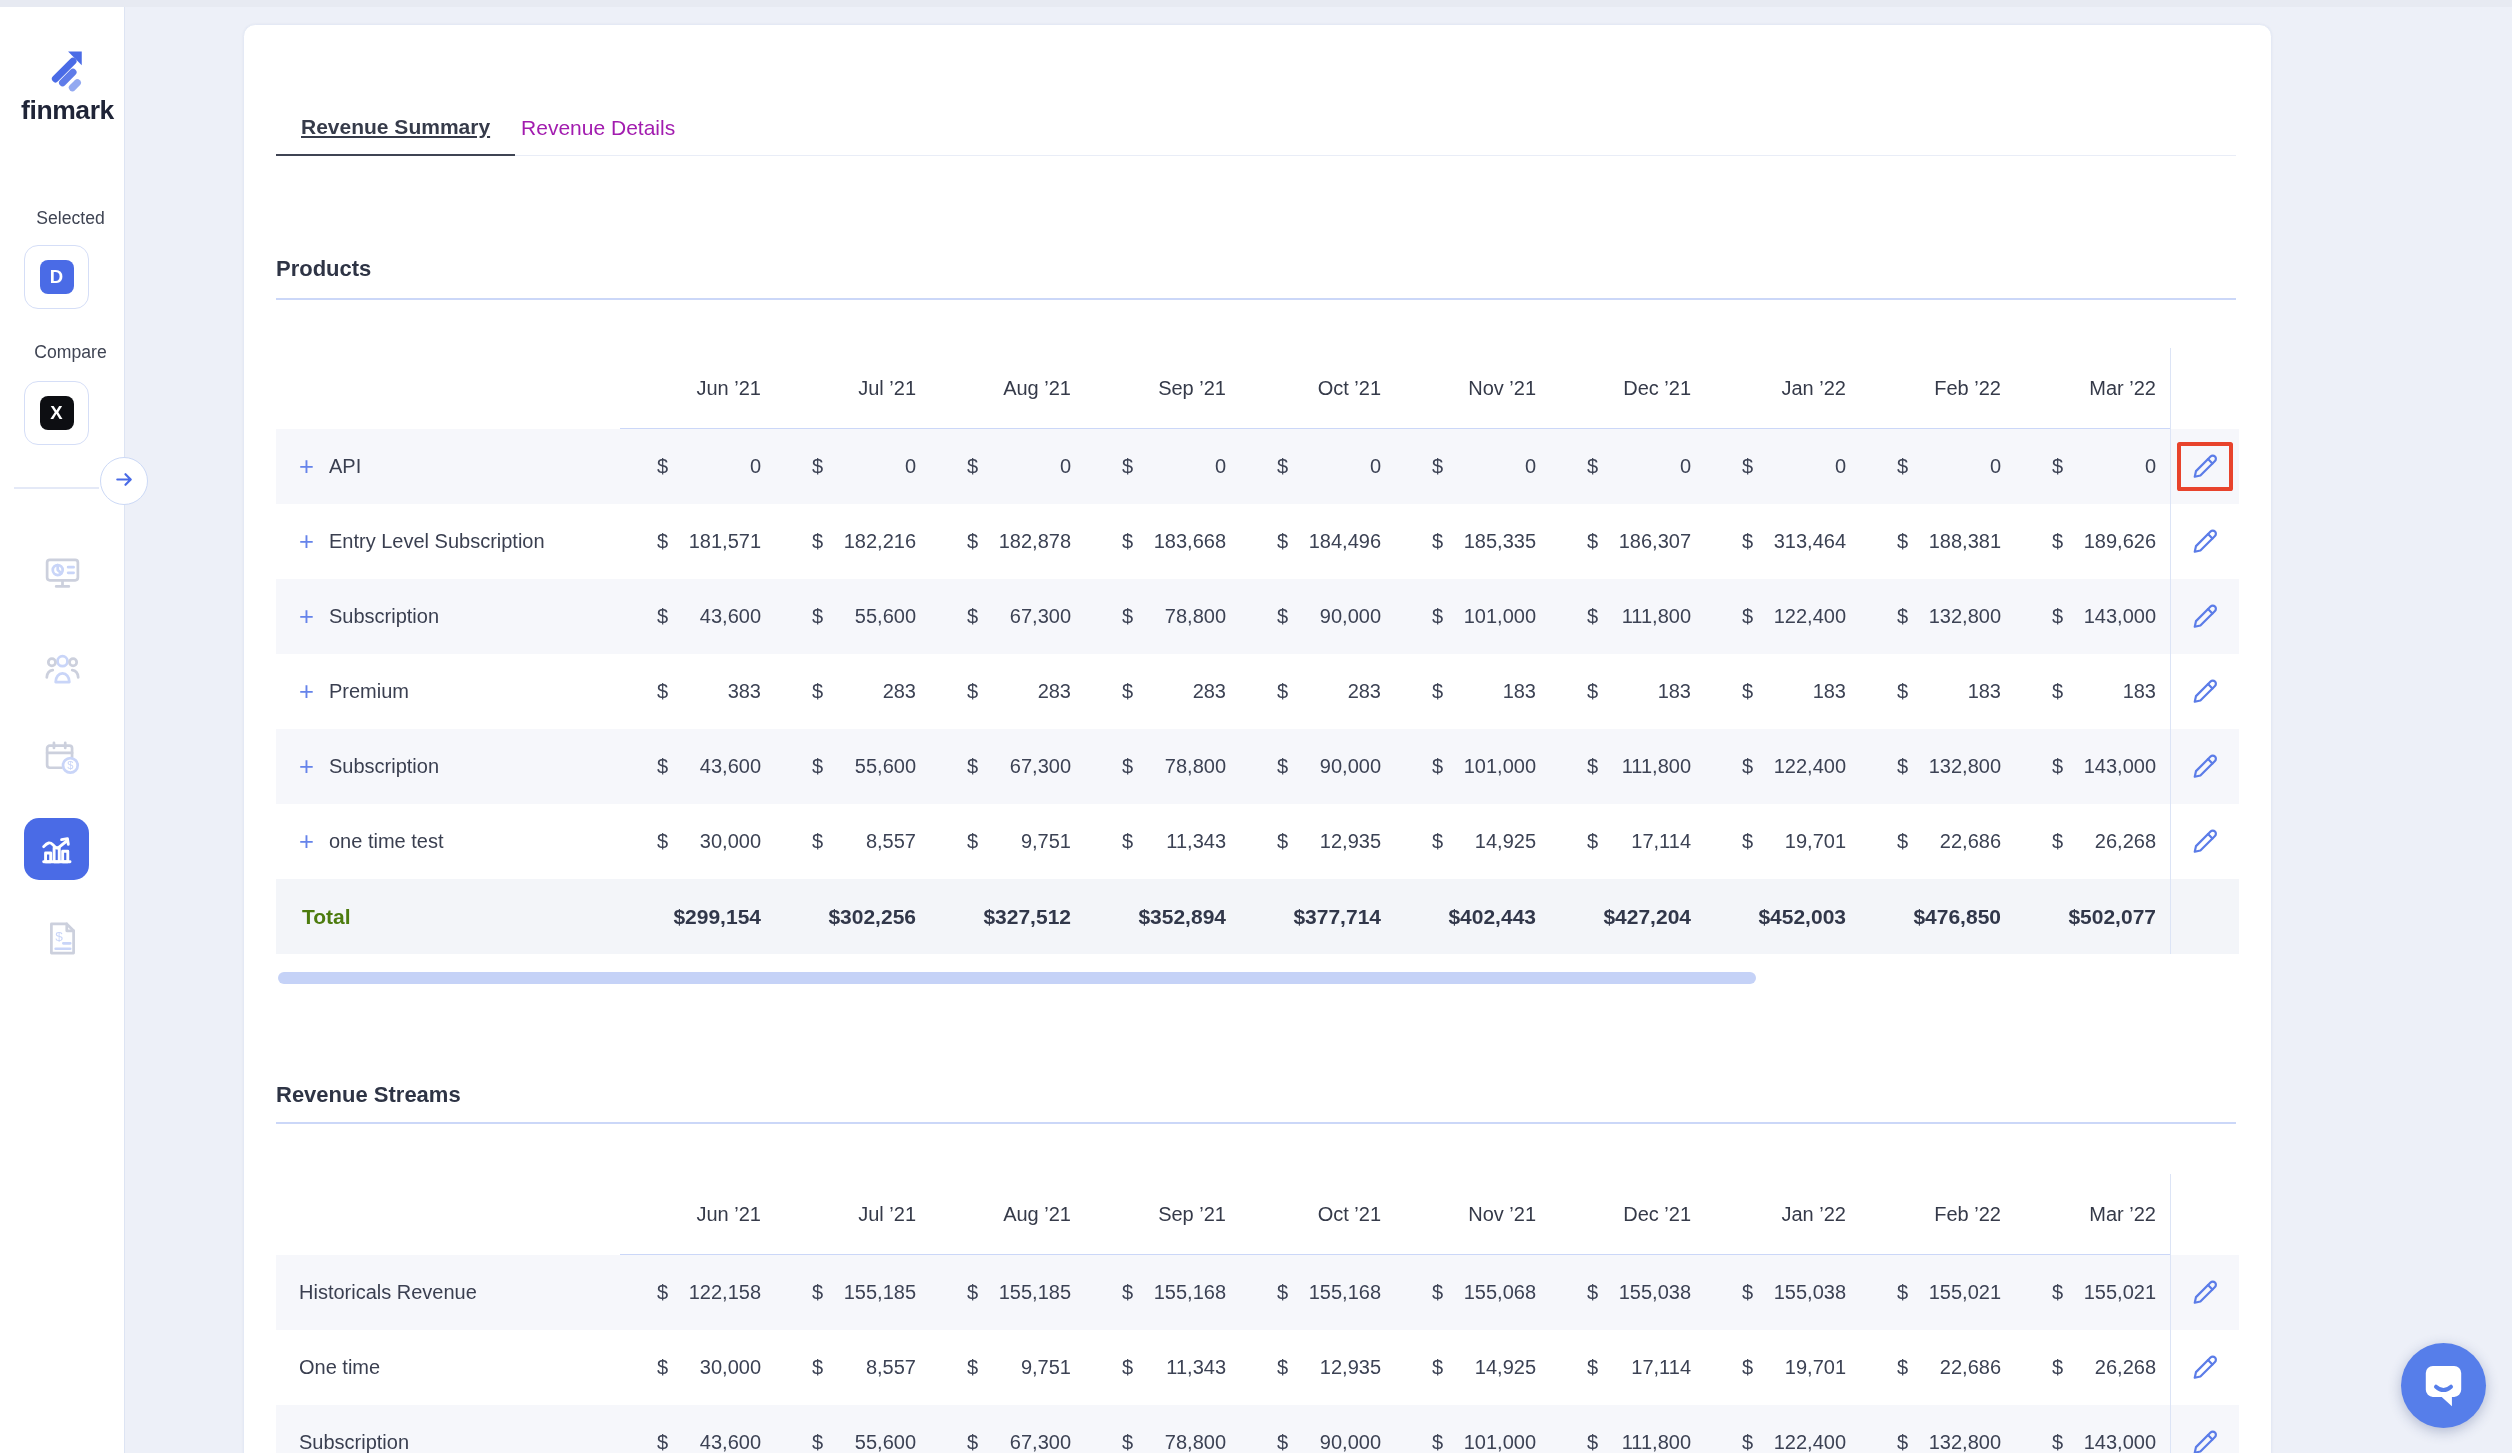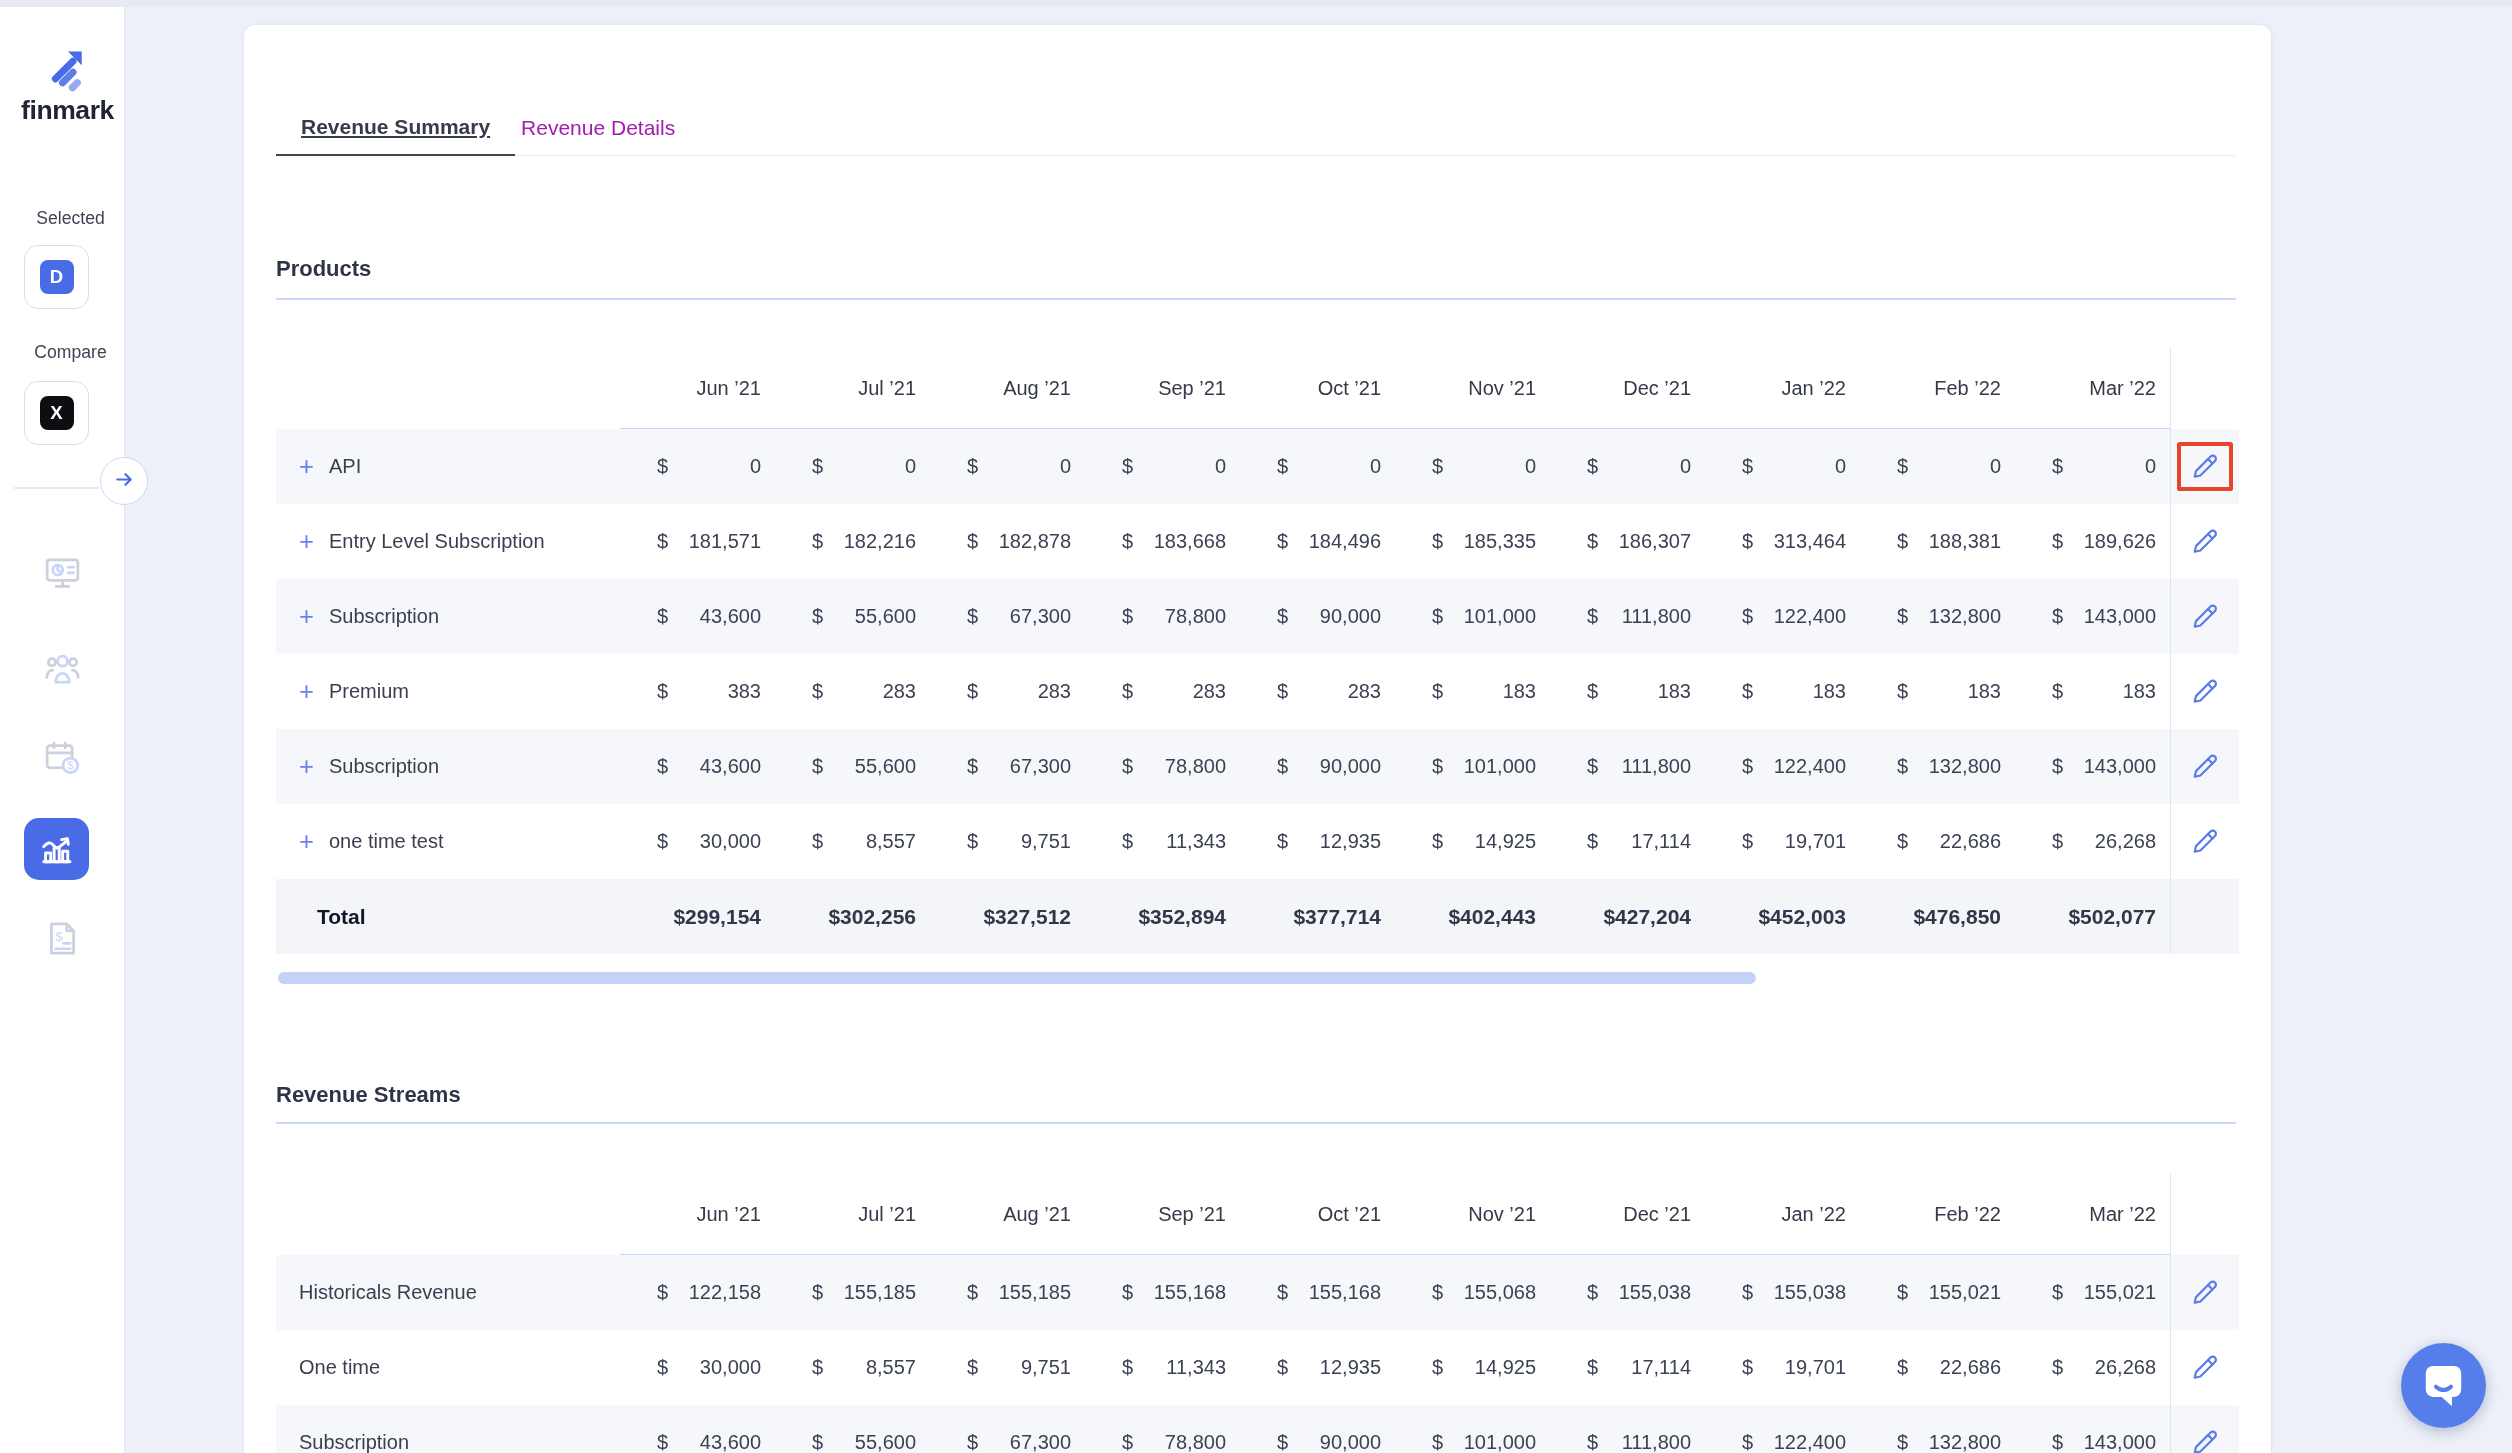--- a/index.html
+++ b/index.html
@@ -63,21 +63,21 @@
   .plus { color:#6583ea; font-size:25.6px; font-weight:400; margin-right:15px; line-height:1; cursor:pointer; }
   .rname { font-size:20px; color:#3a3f50; }
   .month-cell { justify-content:flex-end; padding-right:14px; font-weight:400; font-size:20px; color:#353a49; }
   .thead .month-cell { border-bottom:1.8px solid #cbd7f8; }
   .val-cell { justify-content:flex-end; padding-right:14px; }
   .money { display:flex; justify-content:space-between; width:104px; font-size:20px; color:#3c4254; }
   .pencil-cell { justify-content:center; border-left:0.9px solid #dce4f6; }
   .pencil-btn { width:56px; height:49px; display:flex; align-items:center; justify-content:center;
     border-radius:2.6px; cursor:pointer; }
   .pencil-btn.highlighted { border:4.4px solid #e8432c; }
-  .total-label { font-weight:700; font-size:21px; color:#0f172a; margin-left:18px; }
+  .total-label { font-weight:700; font-size:21px; color:#4d7c0f; margin-left:3px; }
   .total-num { font-size:21px; font-weight:700; color:#31374a; }
 
   .hscroll-thumb { position:absolute; left:34px; top:947px; width:1478px; height:11.5px;
     border-radius:6.2px; background:#c5d2f7; cursor:pointer; }
 
   
   .chat-btn { position:absolute; left:2401px; top:1343px; width:85px; height:85px; border-radius:50%;
     background:#567eea; box-shadow:0 3.5px 12.3px rgba(40,60,120,.3); display:flex; align-items:center;
     justify-content:center; z-index:5; cursor:pointer; }
 </style>

